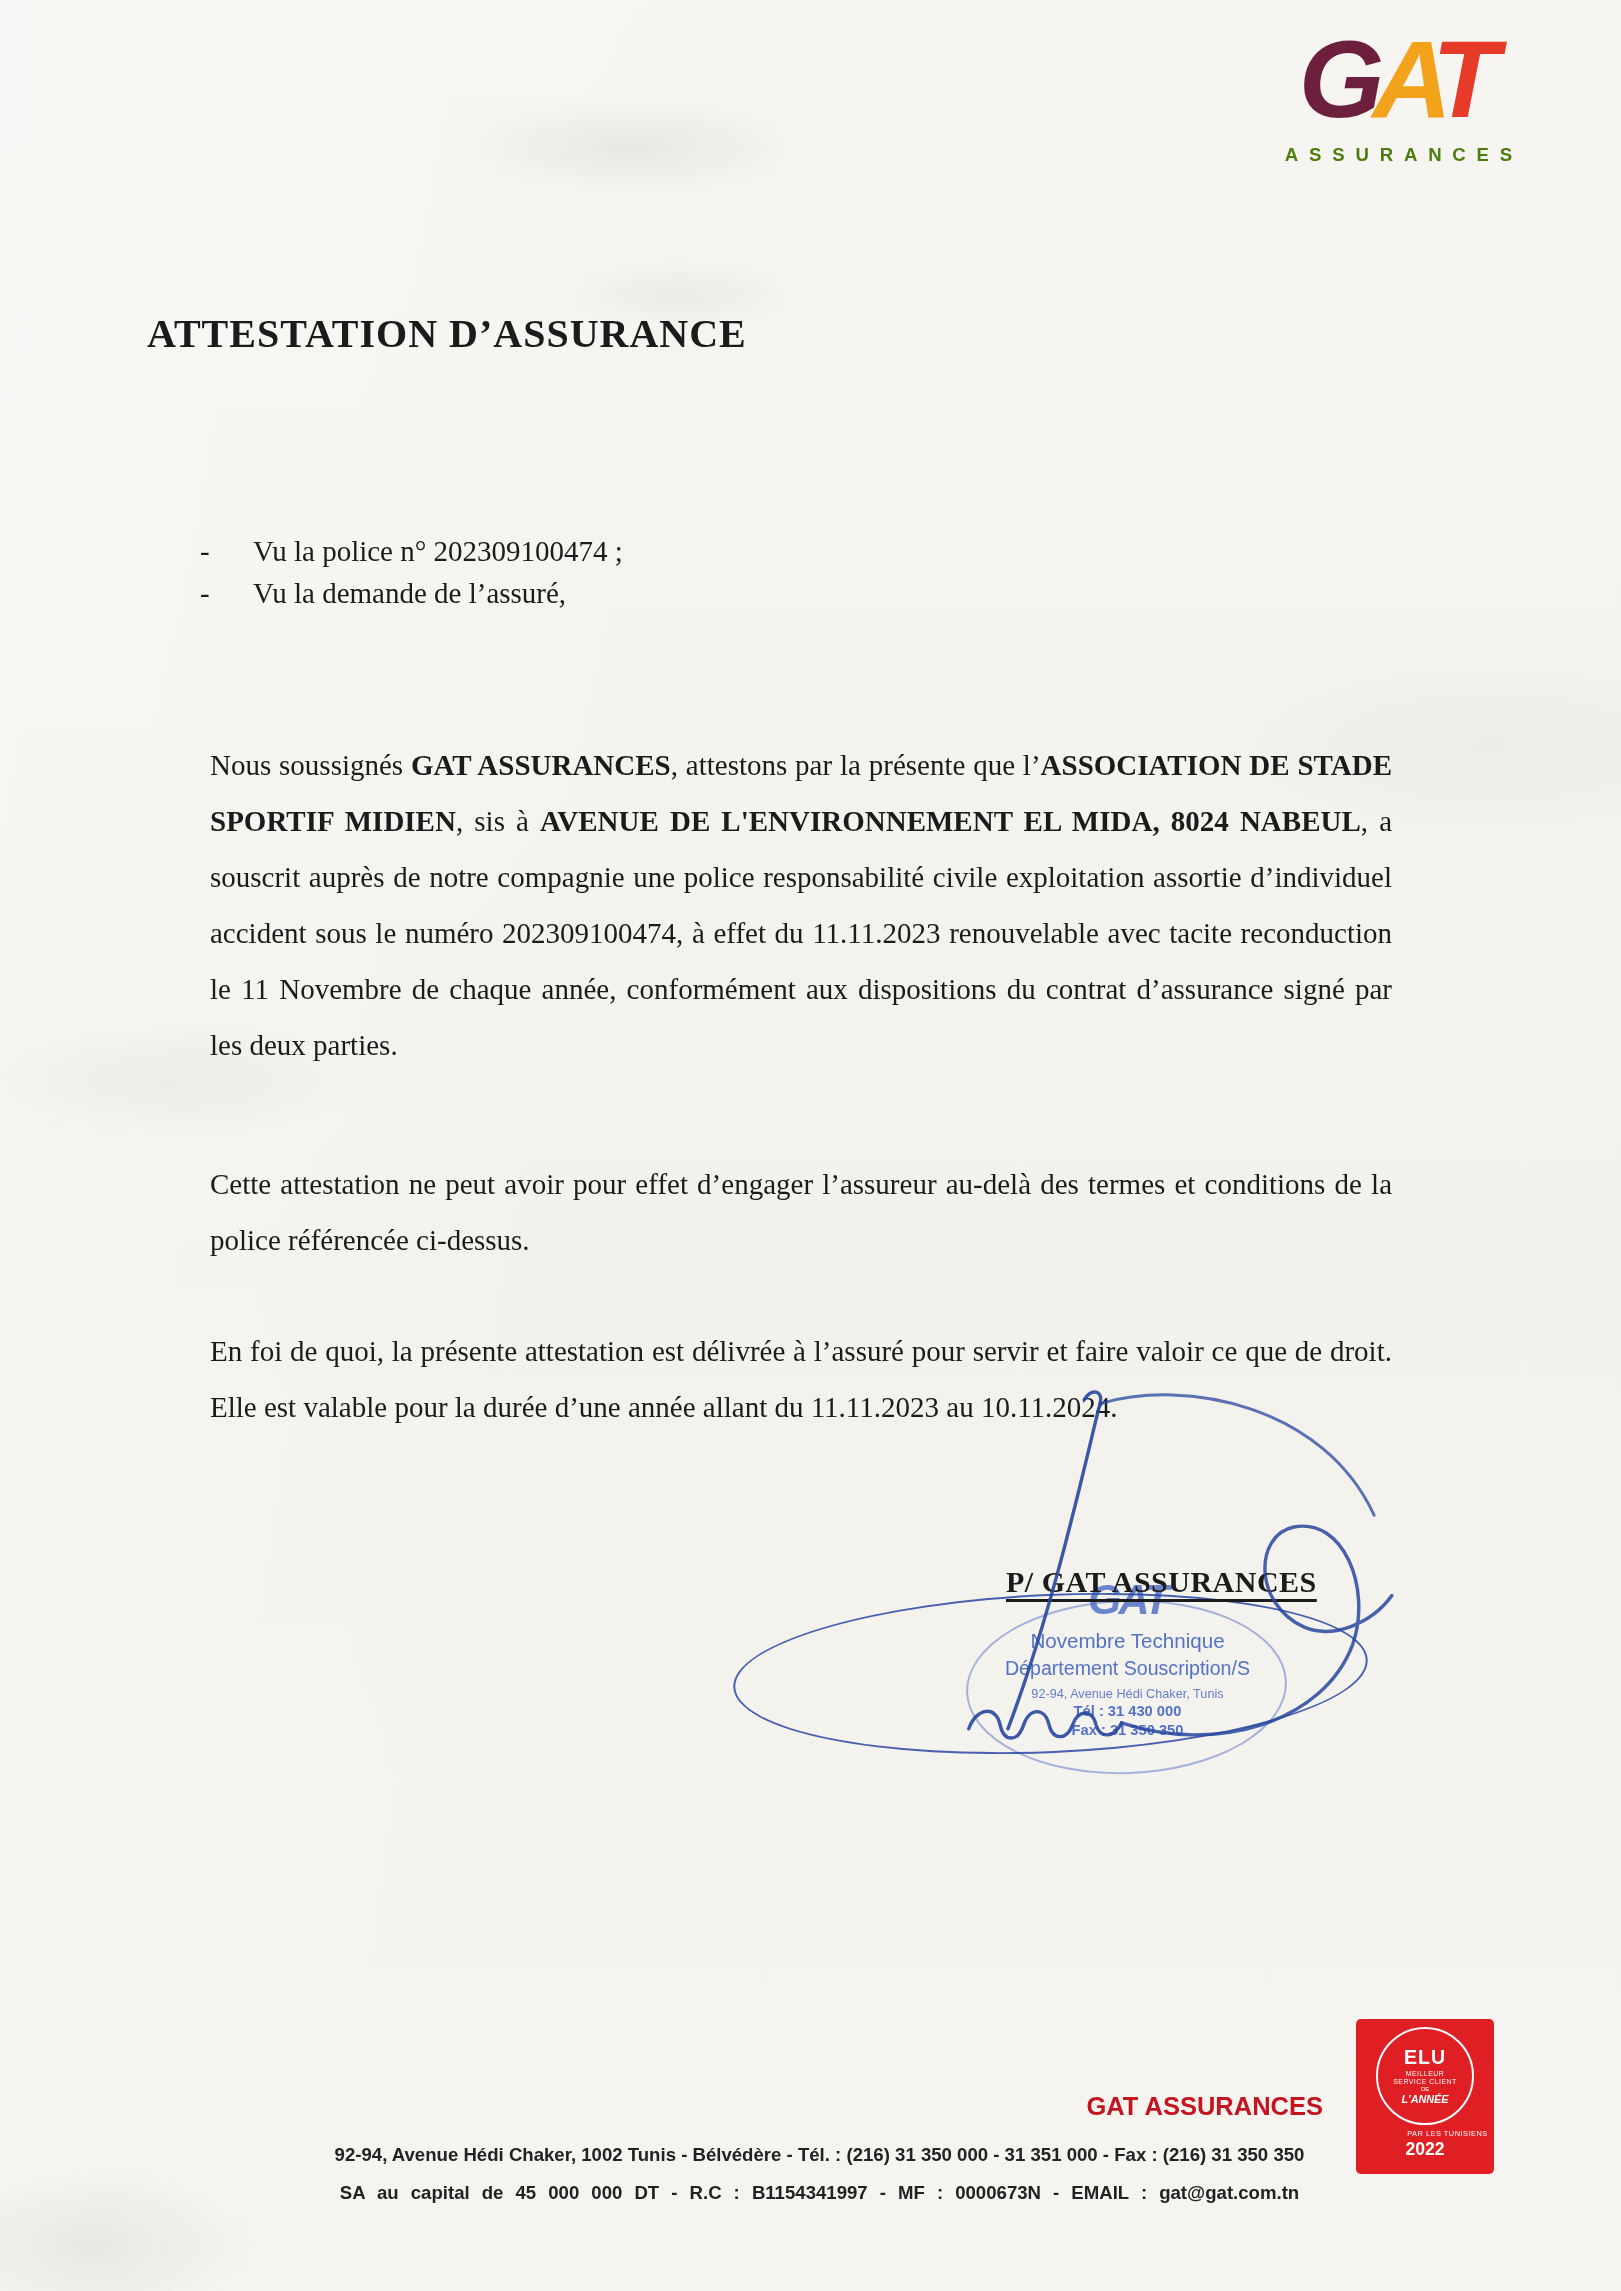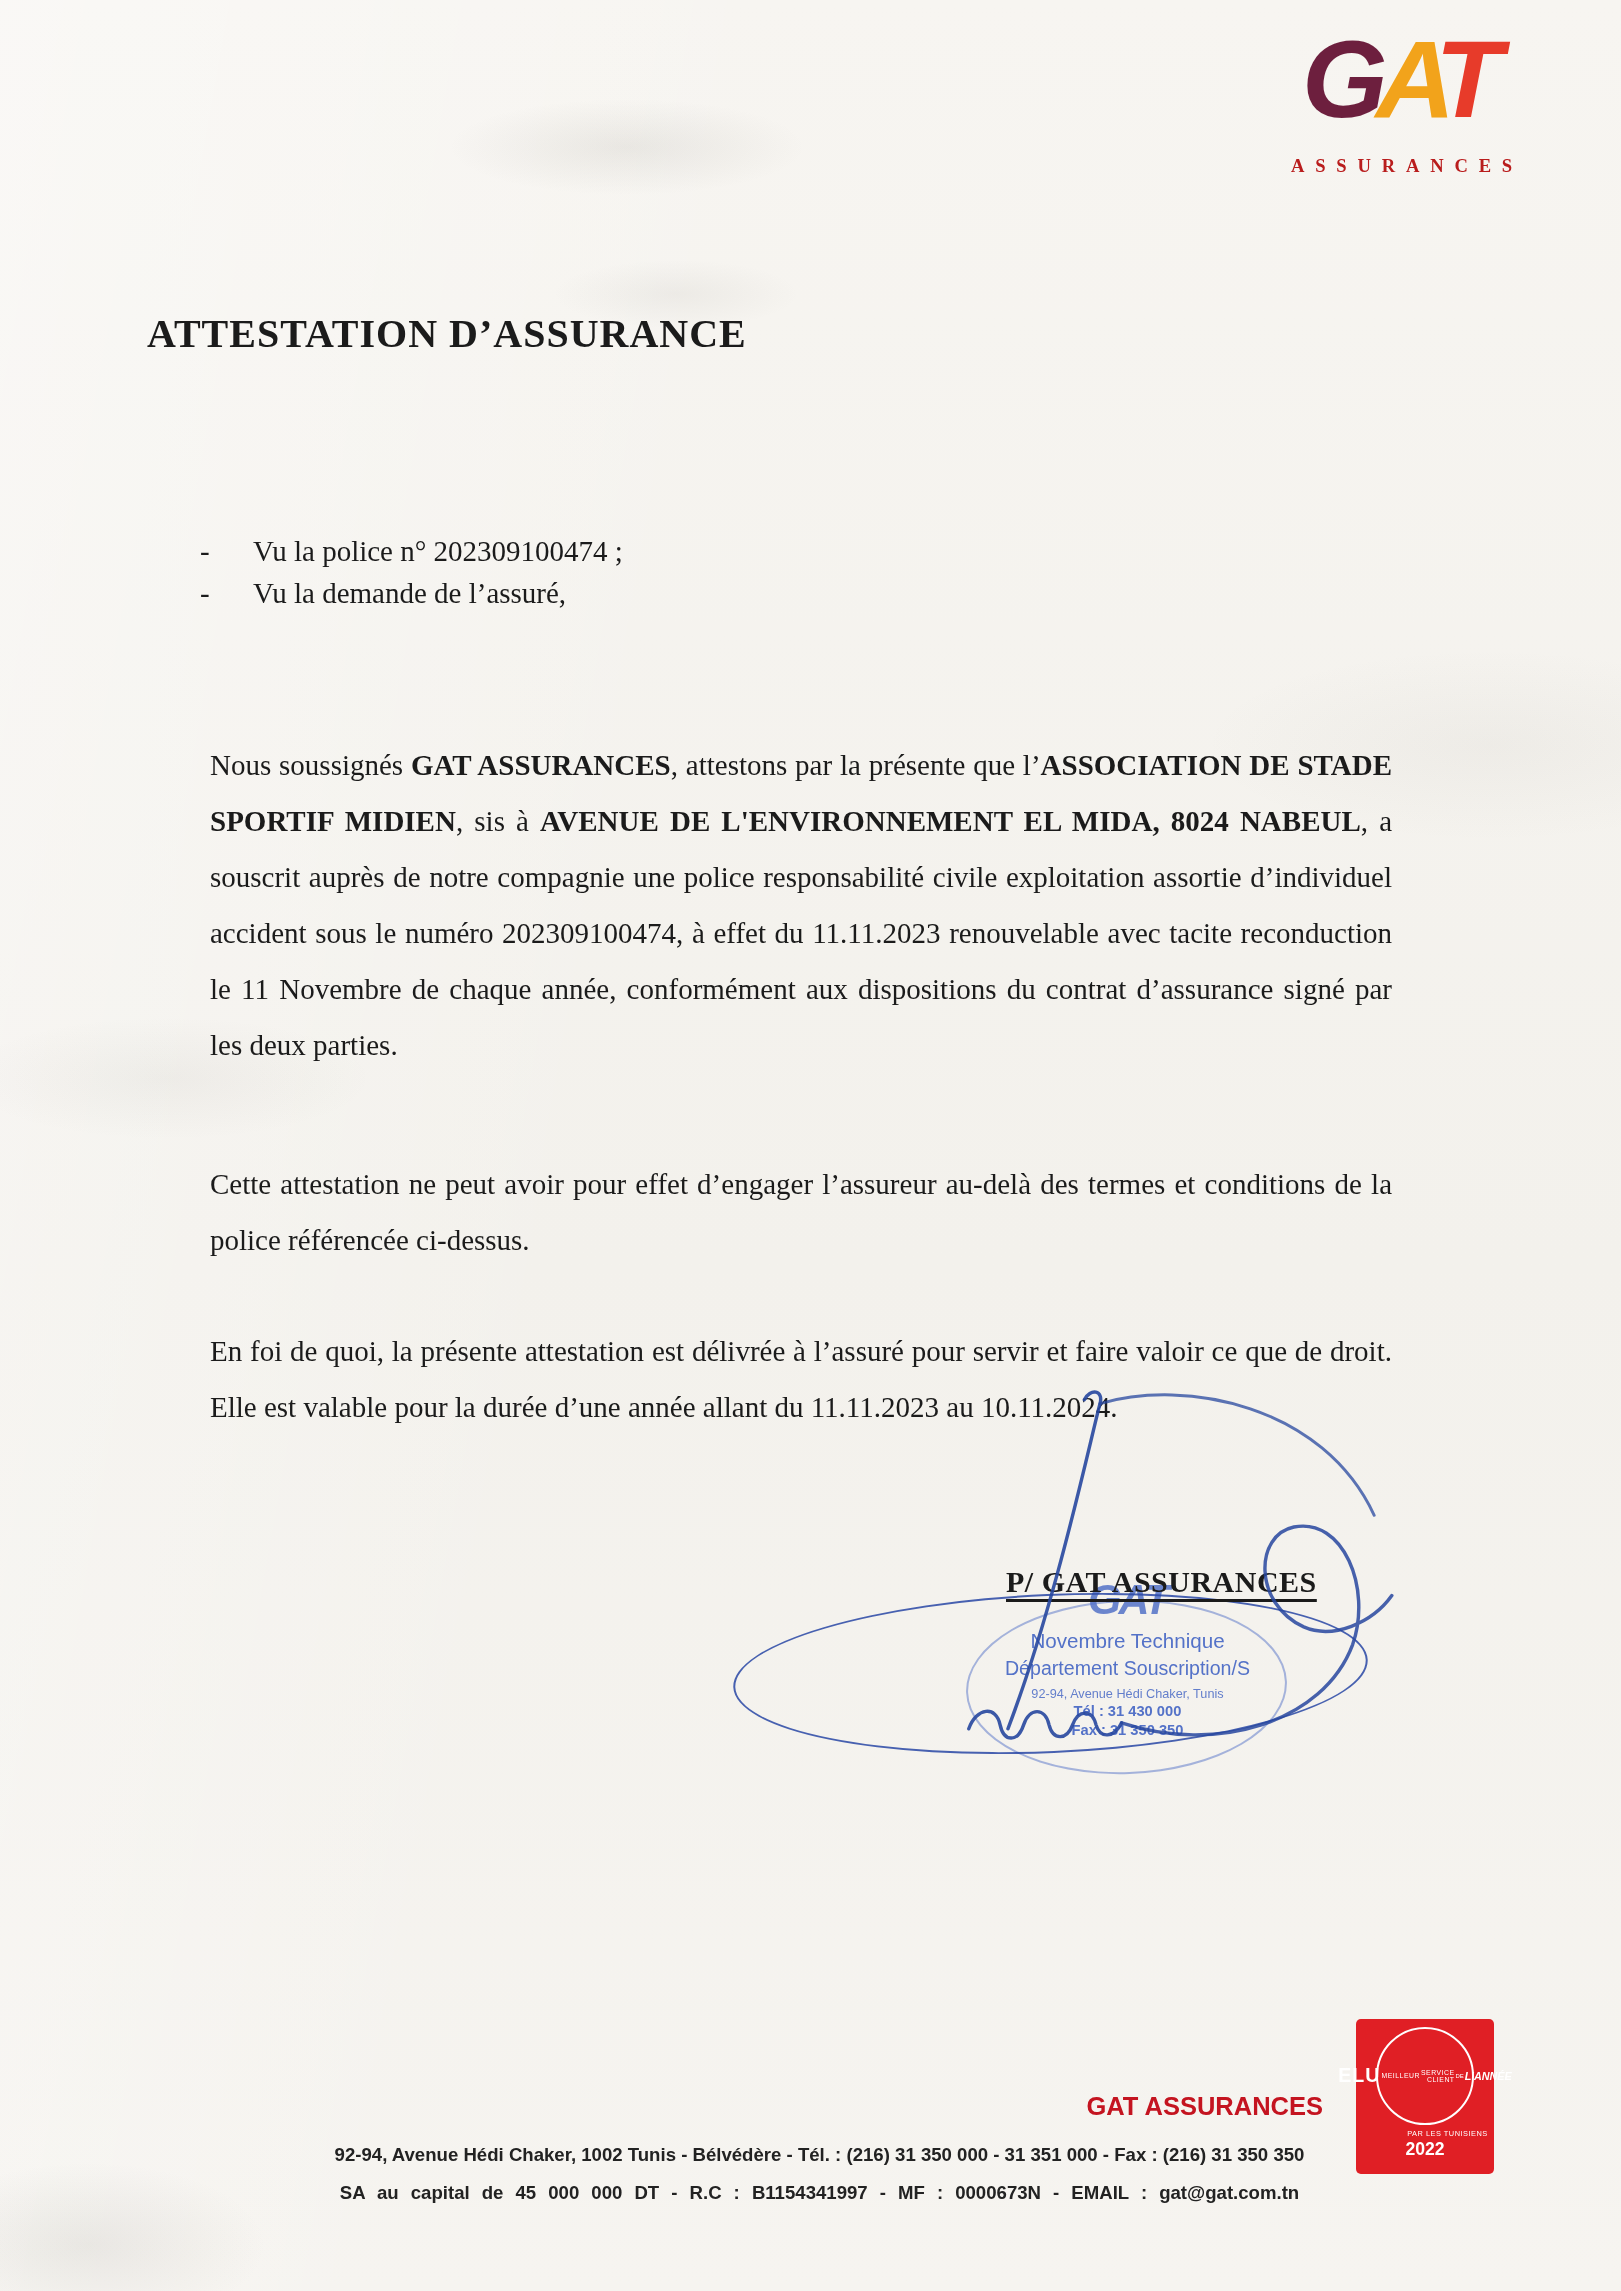--- a/index.html
+++ b/index.html
@@ -21,22 +21,22 @@
       linear-gradient(180deg,#f7f5f1,#f3f1ec 55%,#f6f4f0);
   }
 
   
   .logo{position:absolute;top:23.5px;right:98px;text-align:center;z-index:2;}
   .logo-word{font-family:"Liberation Sans",sans-serif;font-style:italic;font-weight:bold;
     font-size:110px;line-height:1;letter-spacing:-11.8px;padding-right:13.7px;}
   .logo-g{color:#6d1f3e;}
   .logo-a{color:#f2a31b;}
   .logo-t{color:#e73b2a;}
-  .logo-sub{margin-top:21px;font-family:Liberation Serif, serif;font-weight:bold;
-    font-size:18.6px;letter-spacing:10.8px;color:#b91c1c;padding-left:7.8px;}
+  .logo-sub{margin-top:10px;font-family:Liberation Sans, sans-serif;font-weight:bold;
+    font-size:18.6px;letter-spacing:10.8px;color:#4d7c0f;padding-left:7.8px;}
 
   
   .doc-title{position:absolute;top:310px;left:147px;right:0;text-align:left;
     font-size:40px;font-weight:bold;letter-spacing:1px;z-index:2;}
 
   
   .recitals{position:absolute;top:535px;left:200px;font-size:29px;z-index:2;}
   .recital{display:flex;margin-bottom:8.8px;}
   .recital-dash{width:53px;}
 
@@ -63,21 +63,21 @@
   .stamp-oval{position:absolute;top:1600px;left:966px;width:321px;height:174px;
     border:2px solid rgba(84,114,200,.5);border-radius:50%;transform:rotate(-2deg);z-index:2;}
   .swoosh{position:absolute;top:1594px;left:733px;width:635px;height:159px;
     border:2.9px solid rgba(40,70,165,.85);border-radius:50%;transform:rotate(-2.5deg);z-index:5;}
   .sig-svg{position:absolute;top:1370px;left:863px;width:568px;height:412px;z-index:7;}
 
   
   .badge{position:absolute;top:2019px;left:1356px;width:138px;height:155px;background:#e01f25;
     border-radius:4.9px;color:#fff;font-family:"Liberation Sans",sans-serif;text-align:center;z-index:2;}
   .badge-circle{width:98px;height:98px;margin:7.8px auto 0;border:2.9px solid #fff;border-radius:50%;
-    display:flex;flex-direction:row;align-items:center;justify-content:center;gap:1px;text-align:right;}
+    display:flex;flex-direction:column;align-items:center;justify-content:center;gap:1px;}
   .badge-elu{font-size:19.6px;font-weight:bold;letter-spacing:1px;}
   .badge-s1{font-size:6.9px;letter-spacing:0.5px;}
   .badge-s2{font-size:6.9px;letter-spacing:0.5px;}
   .badge-s3{font-size:5.9px;}
   .badge-ribbon{font-size:10.8px;font-weight:bold;font-style:italic;}
   .badge-sub{font-size:7.4px;margin-top:3.9px;letter-spacing:0.5px;margin-left:45px;}
   .badge-year{font-size:17.6px;font-weight:bold;margin-top:1px;}
 
   
   .footer-company{position:absolute;top:2092px;left:0;width:1323px;text-align:right;

